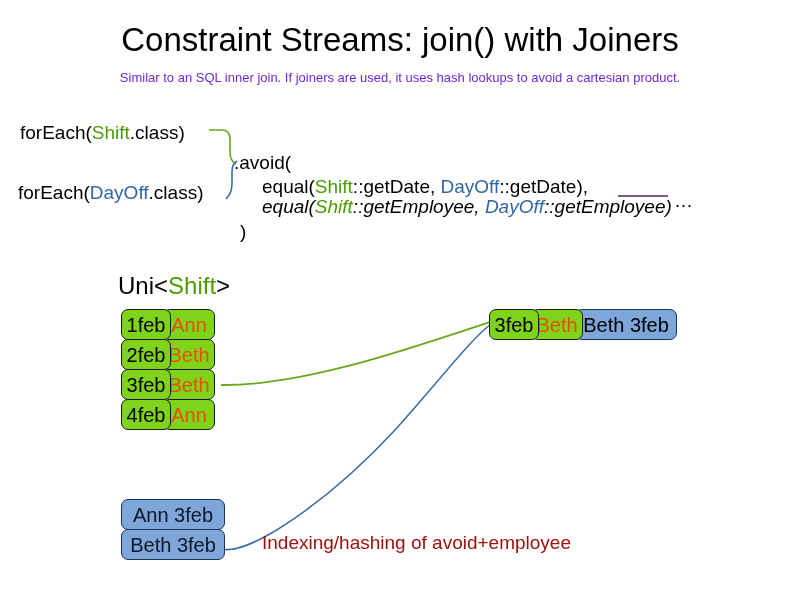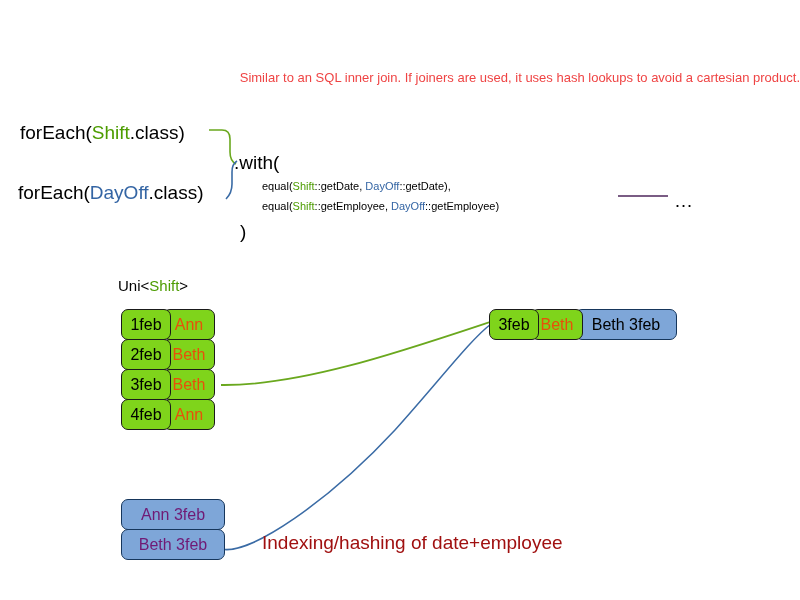--- a/index.html
+++ b/index.html
@@ -32,67 +32,67 @@
     font-size: 33px;
     line-height: 40px;
     color: #000;
     white-space: nowrap;
   }
   .subtitle {
     position: absolute;
     left: 0;
     top: 69px;
     width: 800px;
-    text-align: right;
+    text-align: center;
     font-size: 13px;
     line-height: 18px;
-    color: #ef4444;
+    color: #6d28d9;
     white-space: nowrap;
   }
 
   
   .code-line {
     position: absolute;
     font-size: 19px;
     line-height: 24px;
     white-space: nowrap;
     color: #000;
   }
   .foreach-shift  { left: 20px;  top: 121px; }
   .foreach-dayoff { left: 18px;  top: 181px; }
   .join-open      { left: 234px; top: 151px; }
   .join-close     { left: 240px; top: 220px; }
 
   .equal-line {
     position: absolute;
     left: 262px;
-    font-size: 11px;
+    font-size: 19px;
     line-height: 17px;
     white-space: nowrap;
     color: #000;
   }
   .equal-1 { top: 178px; }
-  .equal-2 { top: 198px; }
+  .equal-2 { top: 198px; font-style: italic; }
 
   .ellipsis {
     position: absolute;
     left: 674px;
     top: 190px;
     font-size: 19px;
     line-height: 22px;
     color: #000;
   }
 
   .type-shift  { color: #4C9C00; }
   .type-dayoff { color: #3465A4; }
 
   
   .group-header {
     position: absolute;
-    font-size: 15px;
+    font-size: 24px;
     line-height: 24px;
     white-space: nowrap;
     color: #000;
   }
   .hdr-uni-shift  { left: 118px; top: 274px; }
   .hdr-bi         { left: 500px; top: 274px; }
   .hdr-uni-dayoff { left: 108px; top: 464px; }
 
   
   .box-stack { position: absolute; }
@@ -103,33 +103,33 @@
   .row {
     display: flex;
     margin-bottom: -1px;
   }
   .cell {
     box-sizing: border-box;
     height: 31px;
     display: flex;
     align-items: center;
     justify-content: center;
-    font-size: 16px;
+    font-size: 20px;
     line-height: 18px;
     white-space: nowrap;
     border: 1.6px solid #1a1a1a;
     border-radius: 7px;
     position: relative;
   }
   .cell.green { background: #7FD41B; }
   .cell.blue  { background: #7EA6D8; border-color: #16365c; }
 
   .cell.date { width: 50px; color: #000000; z-index: 2; }
   .cell.name { width: 52px; color: #E8500A; margin-left: -8px; z-index: 1; text-align: right;}
-  .cell.pair { width: 104px; color: #701a75; }
+  .cell.pair { width: 104px; color: #0f172a; }
   .cell.bipair { width: 102px; color: #000000; margin-left: -8px; }
 
   
   svg.wires {
     position: absolute;
     left: 0; top: 0;
     width: 800px; height: 600px;
     overflow: visible;
     pointer-events: none;
   }
@@ -143,20 +143,21 @@
     line-height: 24px;
     color: #A01010;
     white-space: nowrap;
   }
 </style>
 </head>
 <body>
 
 <div id="slide">
 
+  <div class="title">Constraint Streams: join() with Joiners</div>
   <div class="subtitle">Similar to an SQL inner join. If joiners are used, it uses hash lookups to avoid a cartesian product.</div>
 
   <svg class="wires" viewBox="0 0 800 600">
 
     <path d="M 209 130 L 222 130 Q 230 130 230 139 L 230 152 Q 230 161 236 164" fill="none" stroke="#6AA81E" stroke-width="1.6"></path>
 
     <path d="M 226 199 Q 232 193 232 184 L 232 172 Q 232 164 237 161" fill="none" stroke="#3A6BA5" stroke-width="1.6"></path>
 
     <line x1="618" y1="196" x2="668" y2="196" stroke="#7A5C84" stroke-width="1.8"></line>
 
@@ -166,21 +167,21 @@
   </svg>
 
   <div class="code-line foreach-shift">
     <span>forEach(</span><span class="type-shift">Shift</span><span>.class)</span>
   </div>
 
   <div class="code-line foreach-dayoff">
     <span>forEach(</span><span class="type-dayoff">DayOff</span><span>.class)</span>
   </div>
 
-  <div class="code-line join-open">.with(</div>
+  <div class="code-line join-open">.avoid(</div>
 
   <div class="equal-line equal-1">
     <span>equal(</span><span class="type-shift">Shift</span><span>::getDate, </span><span class="type-dayoff">DayOff</span><span>::getDate),</span>
   </div>
 
   <div class="equal-line equal-2">
     <span>equal(</span><span class="type-shift">Shift</span><span>::getEmployee, </span><span class="type-dayoff">DayOff</span><span>::getEmployee)</span>
   </div>
 
   <div class="code-line join-close">)</div>
@@ -223,16 +224,16 @@
   <div class="box-stack stack-dayoff">
     <div class="row">
       <div class="cell blue pair">Ann 3feb</div>
     </div>
     <div class="row">
       <div class="cell blue pair">Beth 3feb</div>
     </div>
   </div>
 
   <div class="annotation">
-    <div>Indexing/hashing of date+employee</div>
+    <div>Indexing/hashing of avoid+employee</div>
   </div>
 
 </div>
 
 </body></html>

